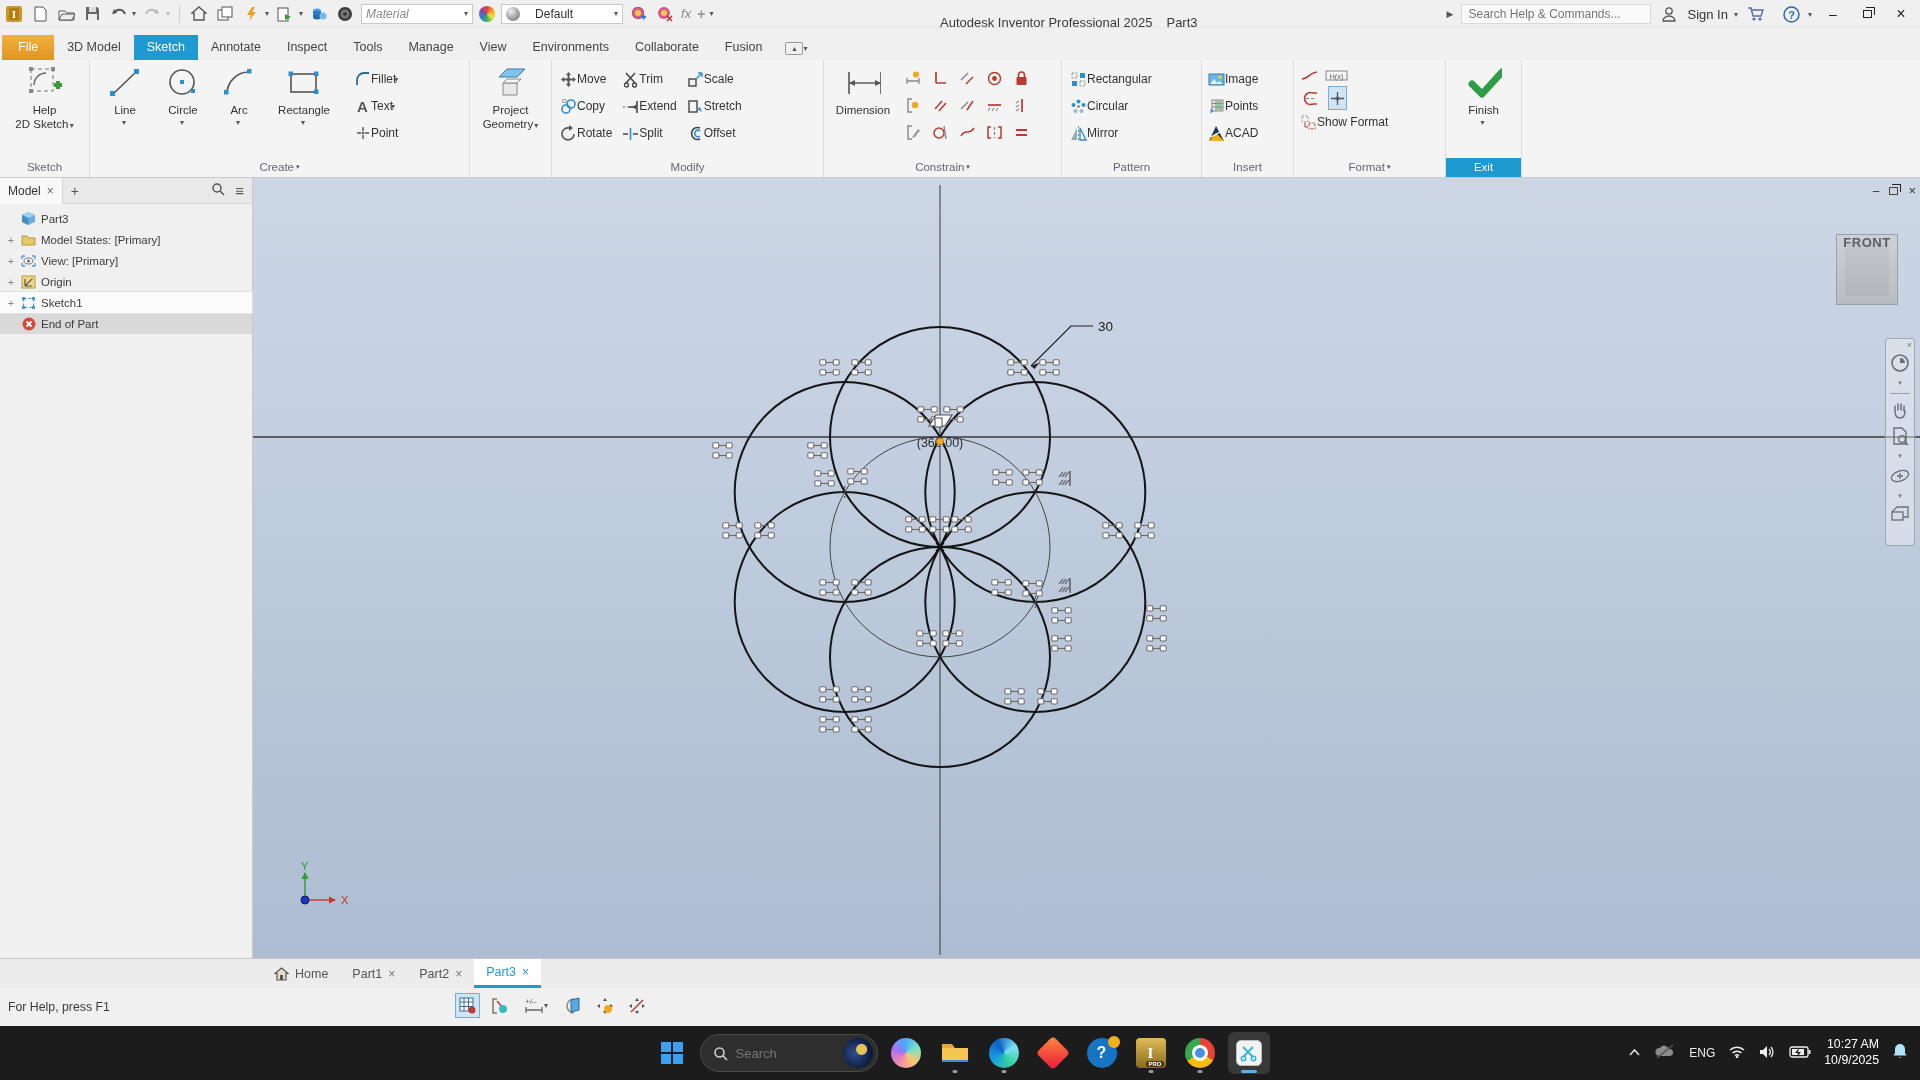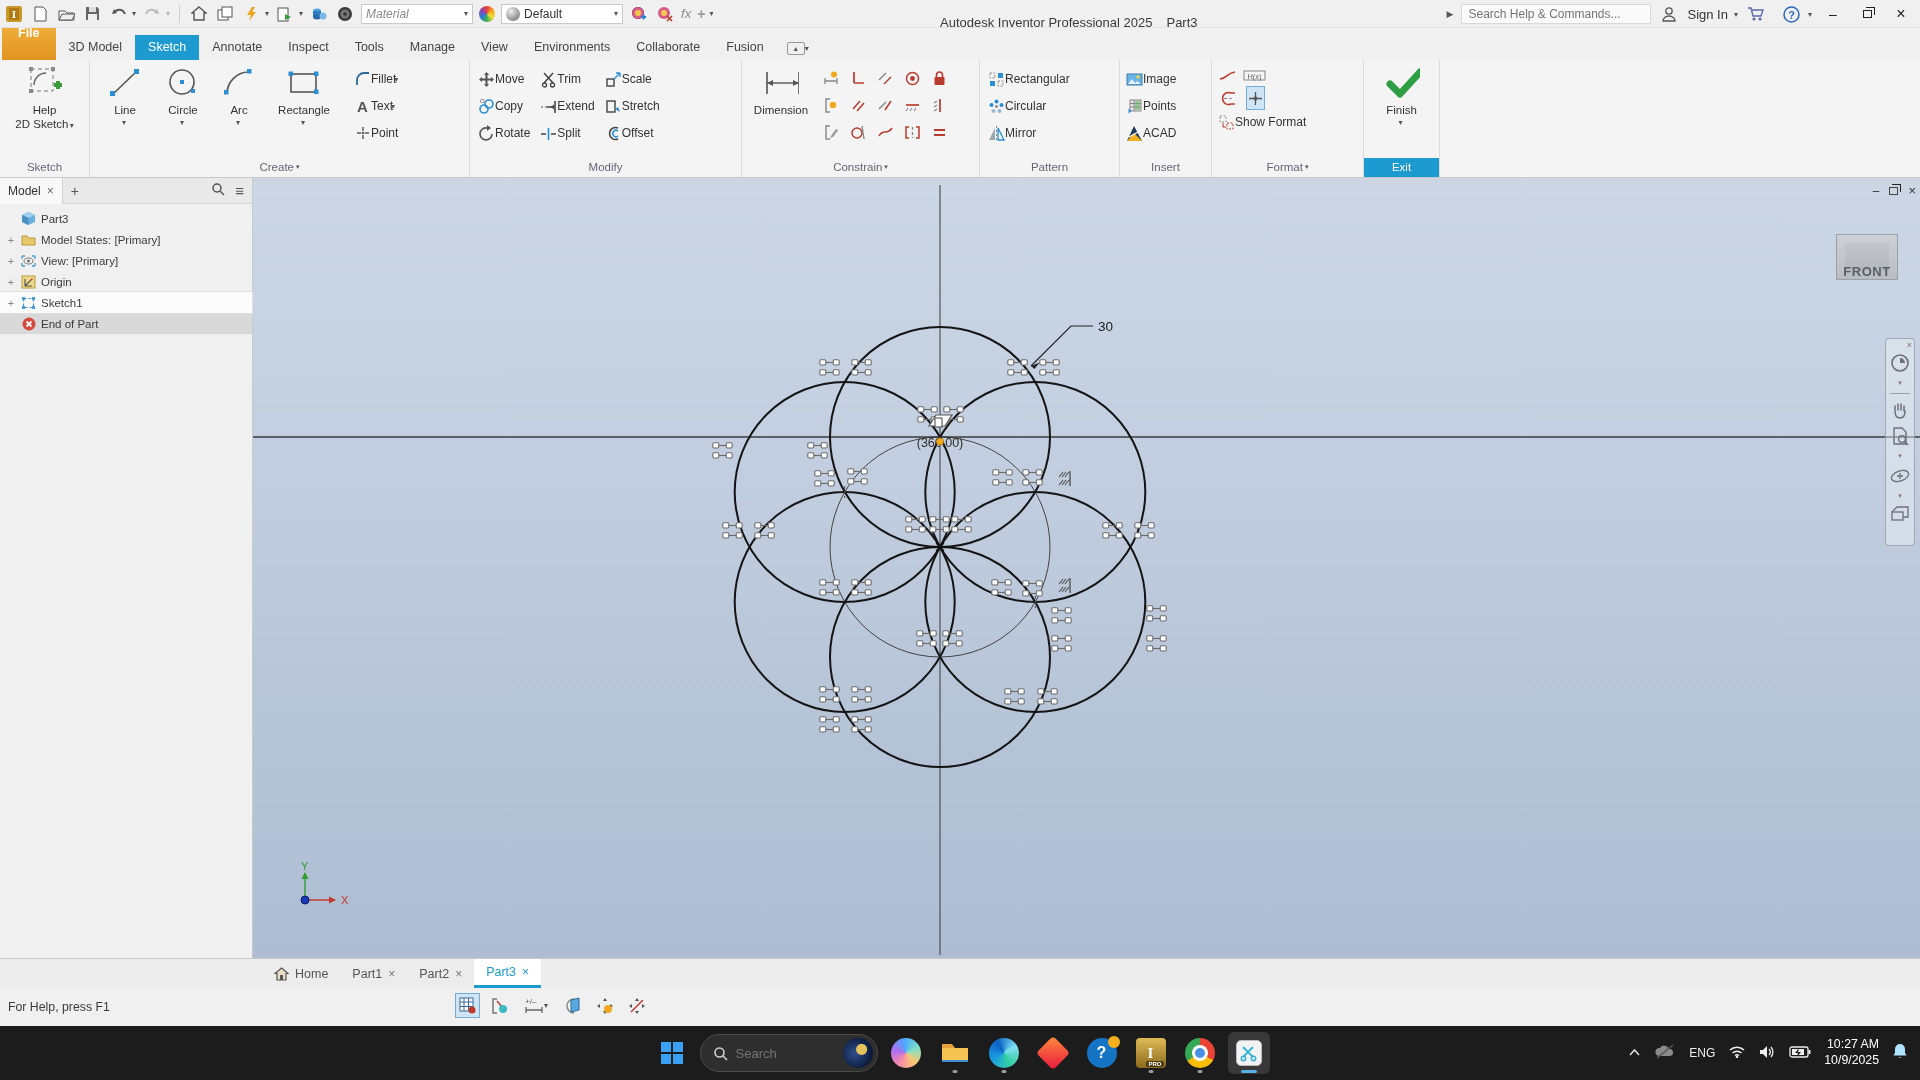--- a/index.html
+++ b/index.html
@@ -6,36 +6,36 @@
   html,body{width:1920px;height:1080px;overflow:hidden}
   body{font-family:"Liberation Sans",sans-serif;font-size:12px;color:#333;background:#f0f0f0}
   #app{position:relative;width:1920px;height:1080px;overflow:hidden}
 
   
   .titlebar{position:relative;height:28px;background:#f0f0f0;display:flex;align-items:center;border-bottom:1px solid #e3e3e3}
   .qat{display:flex;align-items:center;gap:6px;padding-left:4px}
   .qat .sep{width:1px;height:18px;background:#cfcfcf;margin:0 3px}
   .qicon{width:20px;height:20px;display:flex;align-items:center;justify-content:center}
   .dd{font-size:8px;color:#555;margin-left:-2px}
-  .combo{height:20px;background:#fff;border:1px solid #c9c9c9;display:flex;align-items:center;padding:0 4px;gap:4px}
+  .combo{height:20px;background:#fff;border:1px solid #c9c9c9;display:flex;align-items:center;padding:0 4px;gap:15px}
   .combo .val{color:#8a8a8a;font-style:italic;font-size:12px}
   .combo2 .val{font-style:normal;color:#333}
   .wheel{width:16px;height:16px;border-radius:50%;background:conic-gradient(#e8423d,#f2a81d,#f2e03a,#43b149,#2a7fd4,#8a46b4,#e8423d)}
   .sphere{width:14px;height:14px;border-radius:50%;background:radial-gradient(circle at 35% 30%,#eee,#9a9a9a 60%,#6a6a6a)}
   .appTitle{position:absolute;left:940px;top:8px;height:28px;display:flex;align-items:center;gap:14px;font-size:13px;color:#3a3a3a}
   .tb-right{position:absolute;right:0;top:0;height:28px;display:flex;align-items:center;gap:8px;padding-right:6px}
   .helpsearch{width:190px;height:20px;background:#fafafa;border:1px solid #d8d8d8;font-size:12px;color:#666;padding:0 6px;font-family:"Liberation Sans",sans-serif}
   .winbtn{width:26px;height:24px;display:flex;align-items:center;justify-content:center;color:#222;font-size:14px}
   .restore-box{width:9px;height:8px;border:1.3px solid #222;position:relative}
   .restore-box:before{content:"";position:absolute;left:2px;top:-4px;width:8px;height:7px;border:1.3px solid #222;border-bottom:none;border-left:none}
 
   
   .tabrow{height:32px;background:#f0f0f0;display:flex;align-items:flex-end;padding-left:2px}
   .rtab{padding:5px 13px 6px;font-size:12.5px;color:#444}
-  .rtab.file{background:linear-gradient(#f2b13d,#e09420);color:#fff;font-weight:bold;padding:5px 16px 20px}
+  .rtab.file{background:linear-gradient(#f2b13d,#e09420);color:#fff;font-weight:normal;padding:5px 16px 6px}
   .rtab.active{background:#1d9bd1;color:#fff}
   .paneltoggle{margin-left:10px;margin-bottom:5px;display:flex;align-items:center;gap:2px;color:#555}
   .ptbox{width:18px;height:13px;border:1px solid #999;border-radius:2px;display:flex;align-items:center;justify-content:center;font-size:7px;color:#555}
 
   
   .ribbon{height:118px;background:#f4f4f4;display:flex;border-bottom:1px solid #c8c8c8}
   .panel{display:flex;flex-direction:column;border-right:1px solid #dcdcdc;flex:0 0 auto}
   .panel-content{flex:1;display:flex;padding:3px 4px 0;gap:2px}
   .panel-label{height:19px;display:flex;align-items:center;justify-content:center;gap:4px;font-size:11.5px;color:#667;padding-bottom:2px}
   .panel-label .dd{font-size:7px}
@@ -59,21 +59,21 @@
   .brw-tools{margin-left:auto;display:flex;align-items:center;gap:10px;padding-right:8px;color:#555}
   .tree{padding-top:4px;font-size:11.5px;color:#3c3c3c}
   .trow{height:21px;display:flex;align-items:center;gap:5px;padding-left:6px}
   .trow .exp{width:10px;color:#888;font-size:11px;text-align:center}
   .trow.sel{background:#fbfbfb;outline:1px solid #e0e0e0}
   .trow.eop{background:#d9d9d9}
   .ticon{width:15px;height:15px;display:flex;align-items:center;justify-content:center}
 
   .canvas{position:relative;flex:1;background:linear-gradient(180deg,#ccd6e5 0%,#c3cfe0 35%,#b6c4d7 70%,#aebdd2 100%);overflow:hidden}
   .sketchsvg{position:absolute;left:0;top:0}
-  .viewcube{position:absolute;top:56px;right:22px;width:62px;height:46px;background:linear-gradient(#c6cacf,#b0b4ba);border:1px solid #9aa0a8;display:flex;align-items:flex-end;justify-content:center;font-weight:bold;color:#5a5f66;font-size:13px;letter-spacing:.5px;box-shadow:inset 0 0 0 8px rgba(255,255,255,.12)}
+  .viewcube{position:absolute;top:56px;right:22px;width:62px;height:71px;background:linear-gradient(#c6cacf,#b0b4ba);border:1px solid #9aa0a8;display:flex;align-items:flex-start;justify-content:center;font-weight:bold;color:#5a5f66;font-size:13px;letter-spacing:.5px;box-shadow:inset 0 0 0 8px rgba(255,255,255,.12)}
   .navbar{position:absolute;top:160px;right:5px;width:30px;height:208px;background:rgba(238,241,245,.45);border:1px solid rgba(140,150,162,.75);border-radius:4px;display:flex;flex-direction:column;align-items:center;padding-top:14px;gap:6px}
   .navx{position:absolute;top:1px;right:2px;font-size:9px;color:#777}
   .nav-ico{color:#6a7078;display:flex;align-items:center;justify-content:center}
   .nav-dd{font-size:7px;color:#777}
   .nav-div{width:20px;height:1px;background:#9aa2ab}
   .cwin{position:absolute;top:5px;right:4px;display:flex;gap:10px;align-items:center;color:#333}
   .triad{position:absolute;left:40px;top:682px}
 
   
   .doctabs{height:30px;background:#ececec;border-top:1px solid #c9c9c9;display:flex;align-items:stretch;padding-left:262px;font-size:12.5px}
@@ -383,20 +383,36 @@
               <span>Point</span>
             </div>
         </div>
       </div>
       <div class="panel-label">
           <span>Create</span>
           <span class="dd">▾</span>
         </div>
     </div>
 
+    <div class="panel" style="width:82px">
+      <div class="panel-content" style="justify-content:center">
+        <div class="bigbtn" style="width:72px">
+          <span class="bigico">
+              <svg width="36" height="36">
+                <path d="M6 12 L14 4 L32 4 L24 12 Z" fill="#7ec4ea" stroke="#3a7aaa"></path>
+                <path d="M10 18 h14 v12 h-14 z" fill="#e8e8e8" stroke="#888"></path>
+                <path d="M10 18 l4 -4 h14 l-4 4 z" fill="#f8f8f8" stroke="#888"></path>
+              </svg>
+            </span>
+          <span>Project</span>
+          <span><span>Geometry</span> <span class="dd">▾</span></span>
+        </div>
+      </div>
+      <div class="panel-label"></div>
+    </div>
 
     <div class="panel" style="width:272px">
       <div class="panel-content" style="gap:10px;padding-left:8px">
         <div class="smallcol">
           <div class="sbtn">
               <span class="sico">
                 <svg width="17" height="17">
                   <path d="M8.5 1 L11 4 H9.5 V7.5 H13 V6 L16 8.5 L13 11 V9.5 H9.5 V13 H11 L8.5 16 L6 13 H7.5 V9.5 H4 V11 L1 8.5 L4 6 V7.5 H7.5 V4 H6 Z" fill="#555"></path>
                 </svg>
               </span>

